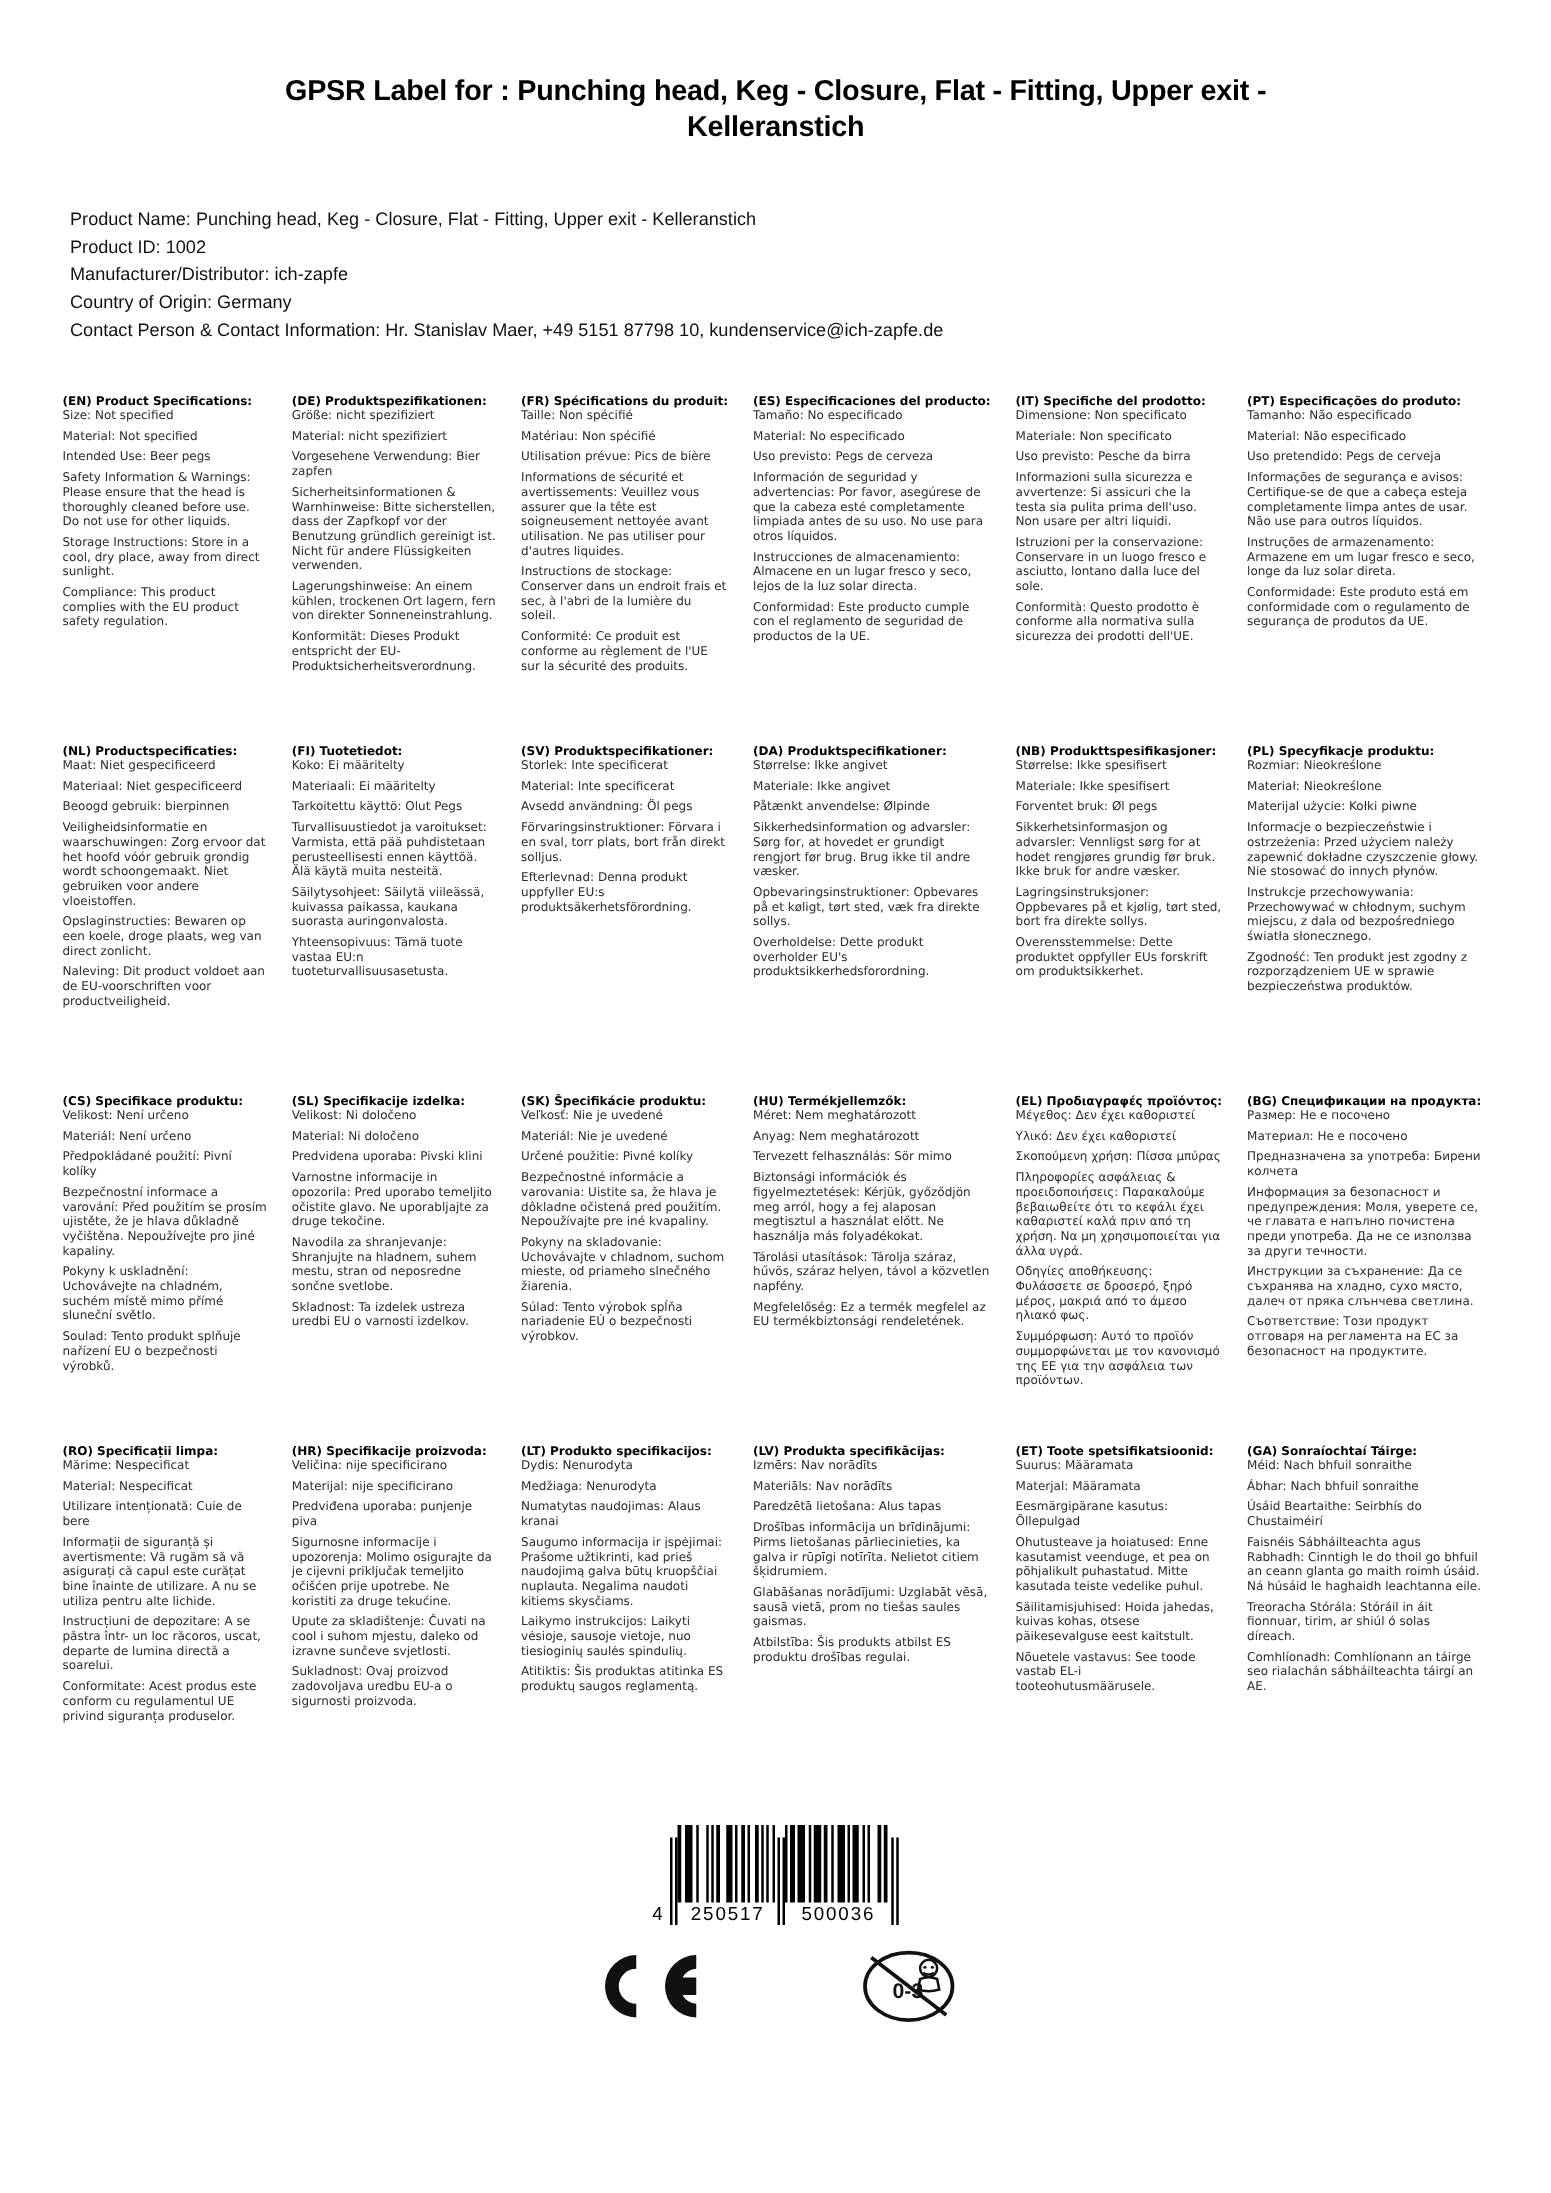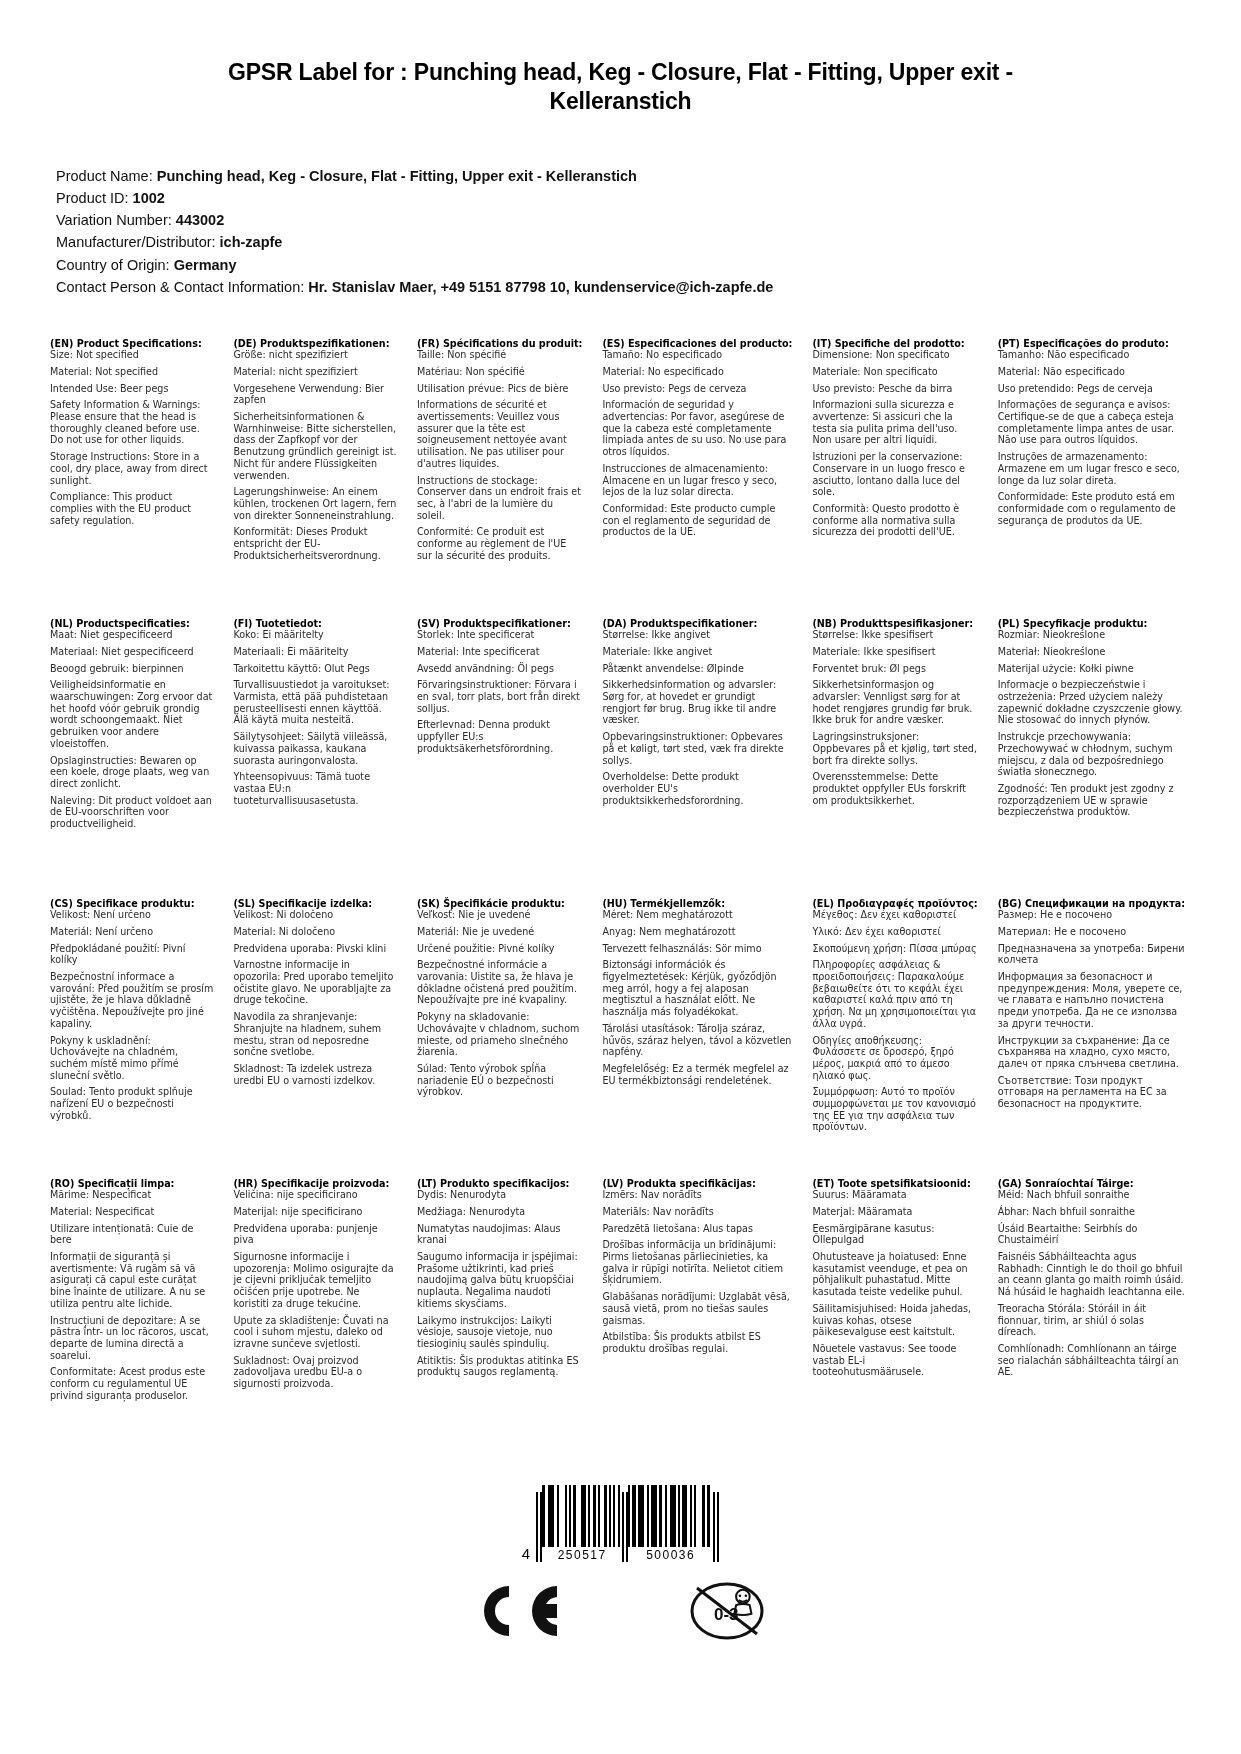--- a/index.html
+++ b/index.html
@@ -30,21 +30,21 @@
   
   .meta { margin-top: 48px; margin-left: 6px; }
   .meta-row {
     font-size: 14.5px;
     line-height: 1.53;
     color:#111;
     font-family: "Liberation Sans", sans-serif;
     white-space: nowrap;
   }
   .meta-label { font-weight: normal; }
-  .meta-value { font-weight: bold; margin-top: 46px; }
+  .meta-value { font-weight: normal; margin-top: 46px; }
 
   
   .lang-grid {
     margin-top: 40px;
     display: grid;
     grid-template-columns: repeat(6, 1fr);
     column-gap: 14px;
     row-gap: 0px;
   }
   .lang-cell {
@@ -92,21 +92,21 @@
   }
   .bc-lead { margin-right: 6px; }
   .bars { display:flex; align-items:flex-end; height:70px; }
   .bars span { display:block; background:#000; }
   .bc-group {
     display:flex; flex-direction:column; align-items:center;
   }
   .bc-group .bars { height:62px; }
   .bc-num {
     font-family:"Liberation Sans", sans-serif;
-    font-size:12px; color:#000; letter-spacing:1.5px;
+    font-size:15px; color:#000; letter-spacing:1.5px;
     margin-top:1px;
   }
 
   .symbols {
     margin-top: 18px;
     display:flex;
     align-items:flex-end;
     gap: 120px;
   }
   .ce-mark { display:block; }
@@ -120,24 +120,20 @@
   <h1 class="doc-title">GPSR Label for : Punching head, Keg - Closure, Flat - Fitting, Upper exit - Kelleranstich</h1>
 
   <div class="meta">
     <div class="meta-row">
       <span class="meta-label">Product Name:</span>
       <span class="meta-value">Punching head, Keg - Closure, Flat - Fitting, Upper exit - Kelleranstich</span>
     </div>
     <div class="meta-row">
       <span class="meta-label">Product ID:</span>
       <span class="meta-value">1002</span>
-    </div>
-    <div class="meta-row">
-      <span class="meta-label">Variation Number:</span>
-      <span class="meta-value">443002</span>
     </div>
     <div class="meta-row">
       <span class="meta-label">Manufacturer/Distributor:</span>
       <span class="meta-value">ich-zapfe</span>
     </div>
     <div class="meta-row">
       <span class="meta-label">Country of Origin:</span>
       <span class="meta-value">Germany</span>
     </div>
     <div class="meta-row">

